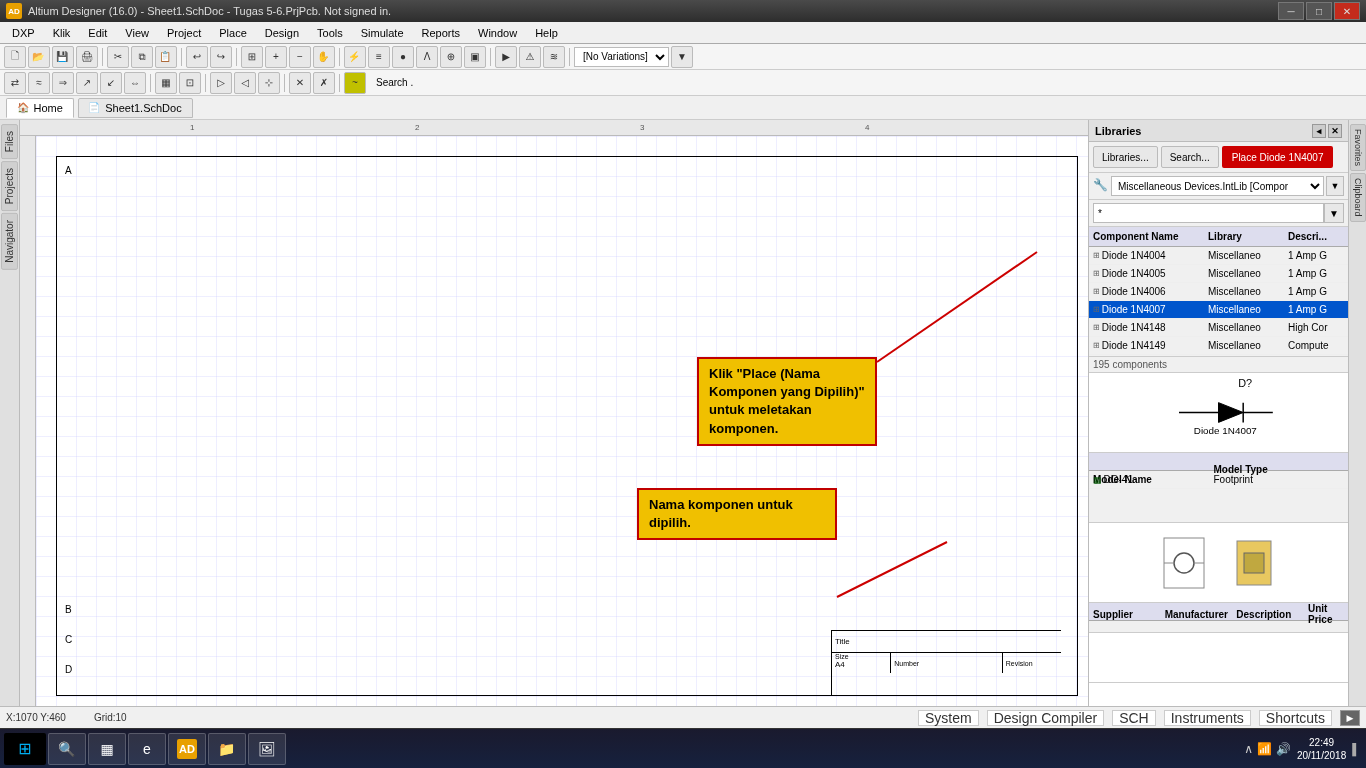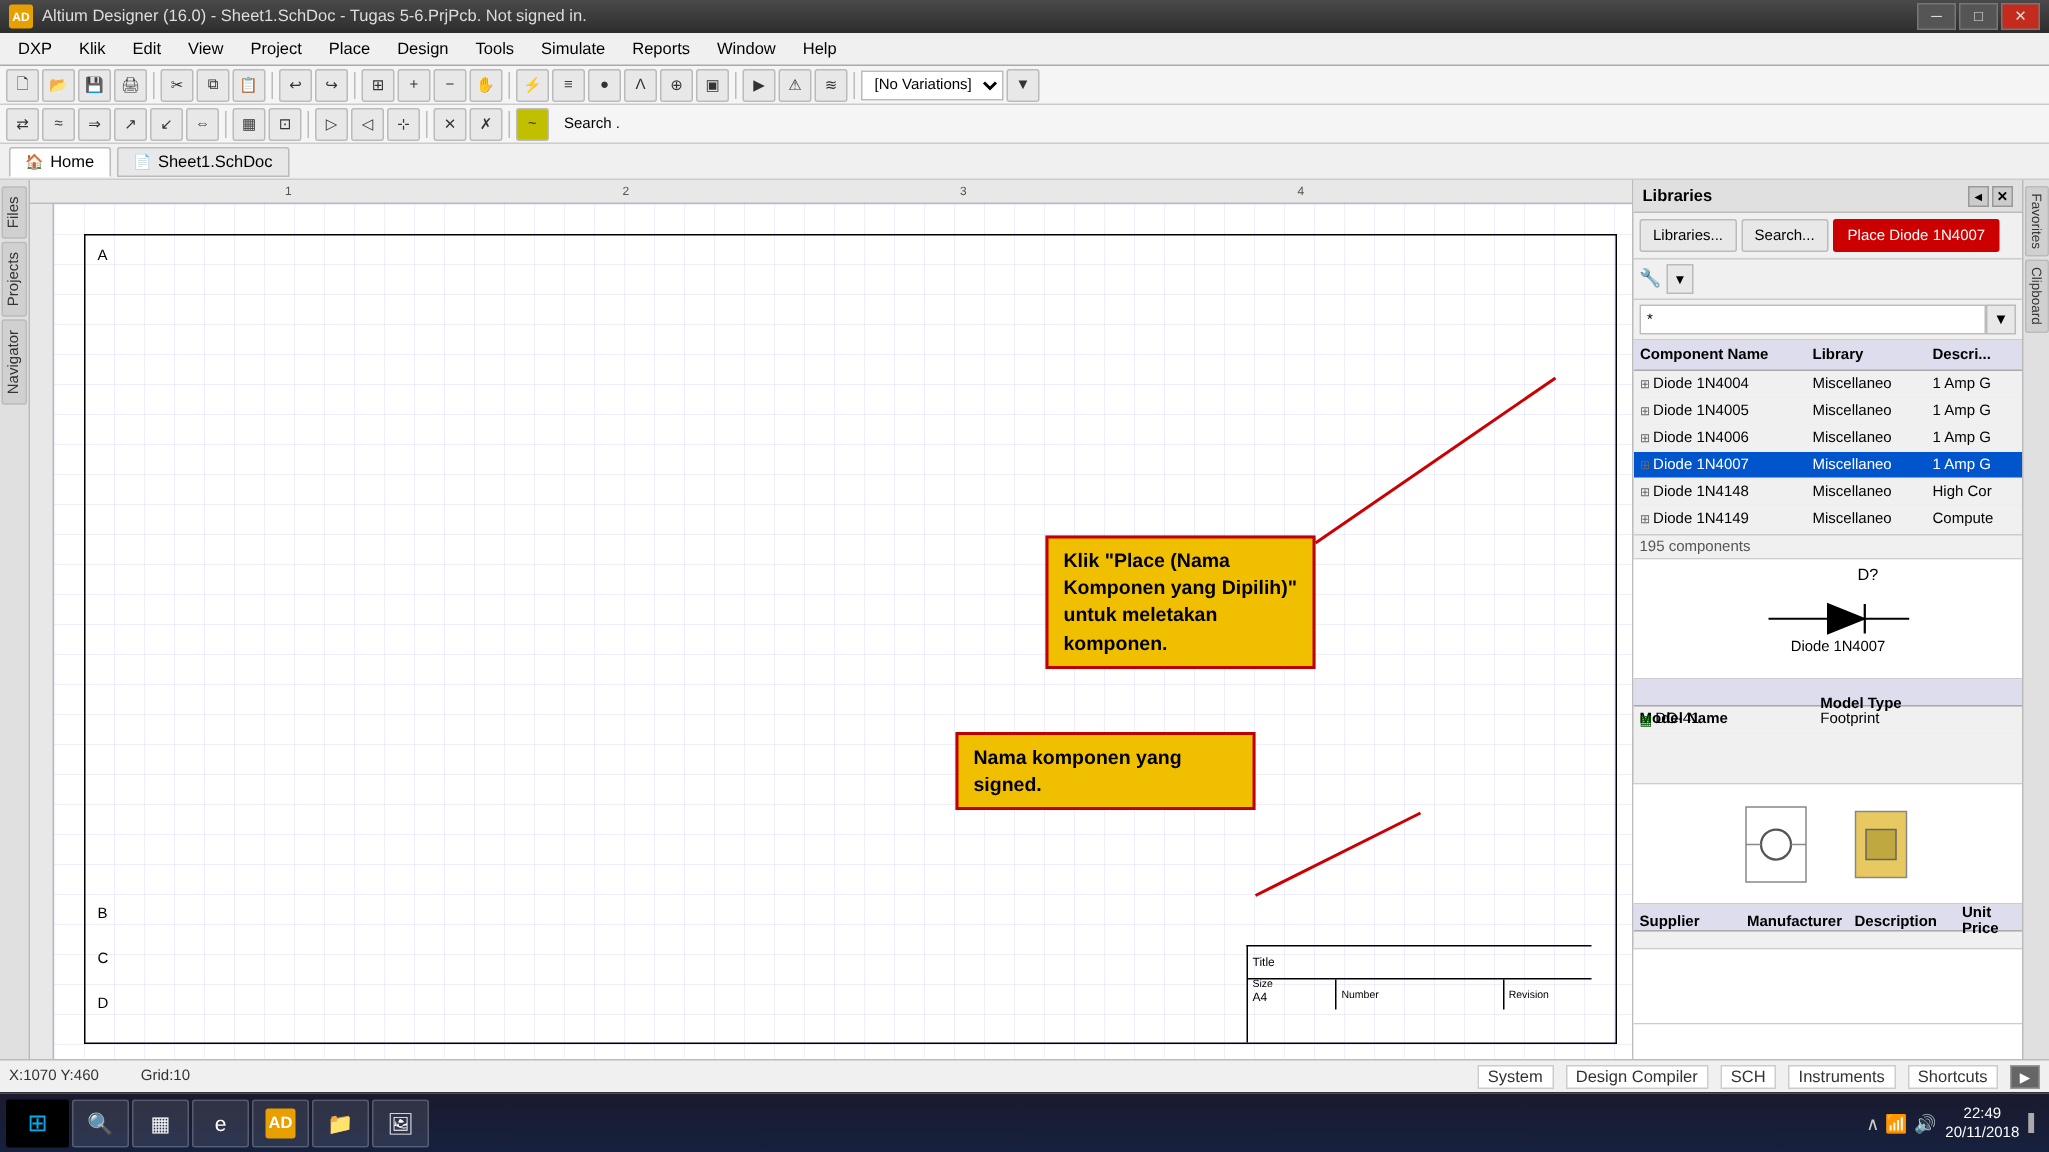--- a/index.html
+++ b/index.html
@@ -415,21 +415,21 @@
     }
     #statusbar .status-left { display: flex; gap: 28px; }
     #statusbar .status-right { display: flex; gap: 8px; }
     .status-section {
       padding: 0 6px;
       border: 1px solid #ccc;
       background: white;
       height: 16px;
       display: flex;
       align-items: center;
-      font-size: 11px;
+      font-size: 14px;
       cursor: pointer;
     }
 
     
     #taskbar {
       height: 40px;
       background: linear-gradient(to bottom, #1a1a2e, #16213e);
       border-top: 1px solid #333;
       display: flex;
       align-items: center;
@@ -641,21 +641,21 @@
         </div>
 
         <div class="annotation-box" style="top:200px; left:640px;">
           <span style="white-space:pre-line;">Klik "Place (Nama
 Komponen yang Dipilih)"
 untuk meletakan
 komponen.</span>
         </div>
 
         <div class="annotation-box" style="bottom:155px; left:580px;">
-          <span>Nama komponen yang signed.</span>
+          <span>Nama komponen untuk dipilih.</span>
         </div>
 
         <svg style="position:absolute; top:0; left:0; width:100%; height:100%; pointer-events:none;">
 
           <line x1="820" y1="205" x2="980" y2="95" stroke="#cc0000" stroke-width="2"></line>
 
           <line x1="780" y1="440" x2="890" y2="385" stroke="#cc0000" stroke-width="2"></line>
         </svg>
       </div>
     </div>
@@ -672,20 +672,23 @@
     </div>
 
     <div id="lib-buttons">
       <button class="lib-btn">Libraries...</button>
       <button class="lib-btn">Search...</button>
       <button class="lib-btn highlighted-btn">Place Diode 1N4007</button>
     </div>
 
     <div id="lib-selector">
       <span class="lib-icon">🔧</span>
+      <select class="lib-select-dropdown">
+        <option>Miscellaneous Devices.IntLib [Compor</option>
+      </select>
       <button style="width:18px; height:20px; border:1px solid #bbb; background:#e8e8e8; cursor:pointer; font-size:9px;">▼</button>
     </div>
 
     <div id="lib-filter">
       <input class="lib-filter-input" value="*" style="">
       <button class="lib-filter-btn">▼</button>
     </div>
 
     <div id="lib-table">
       <div class="lib-table-header">

